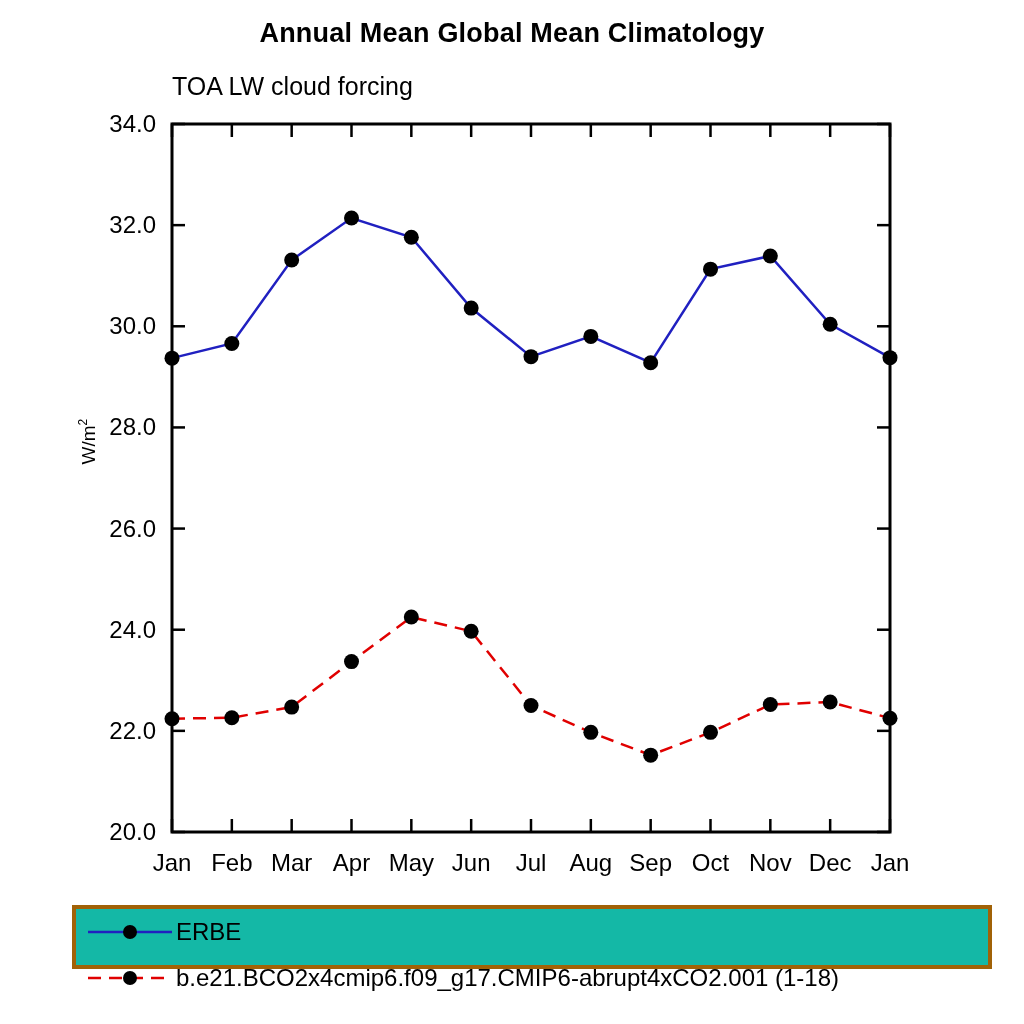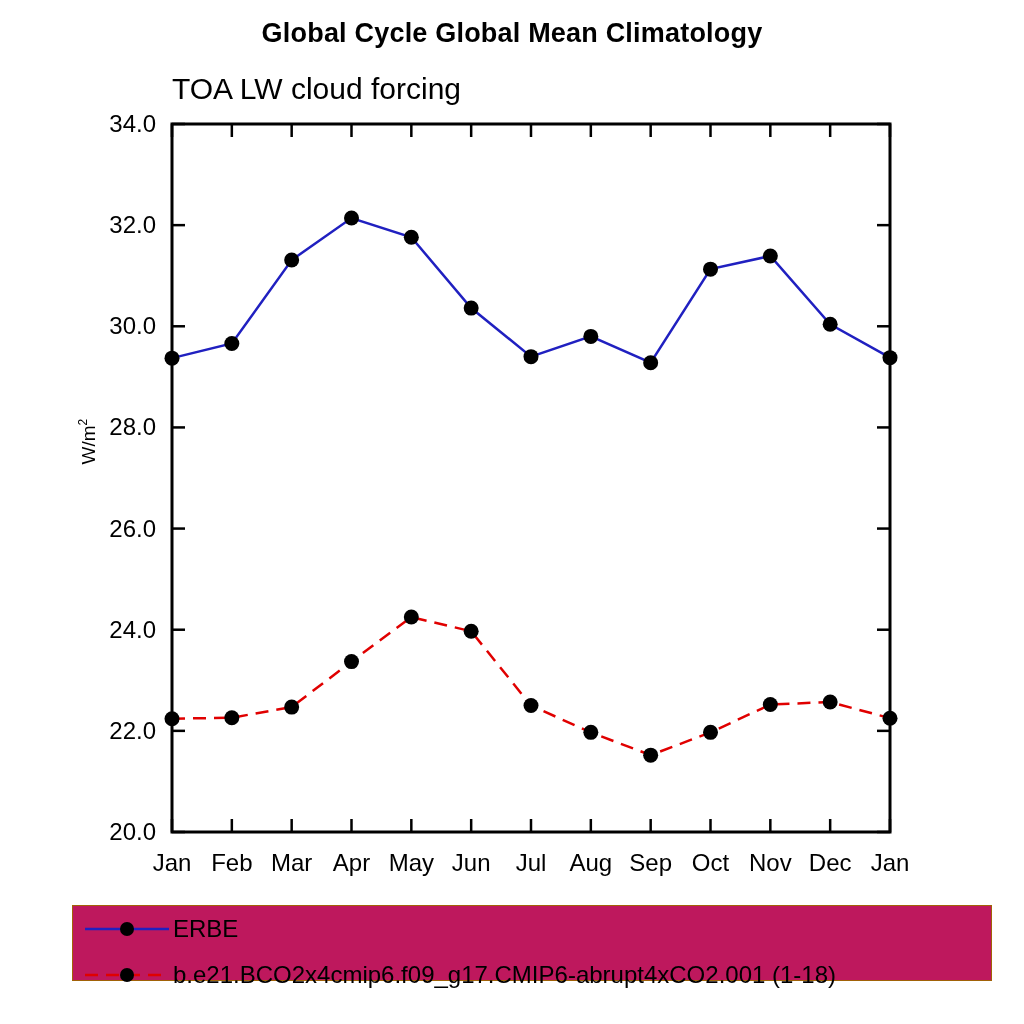--- a/index.html
+++ b/index.html
@@ -28,21 +28,21 @@
     width: 1024px;
     text-align: center;
     font-size: 27px;
     font-weight: bold;
     letter-spacing: 0.2px;
   }
   .subtitle {
     position: absolute;
     left: 172px;
     top: 72px;
-    font-size: 30px;
+    font-size: 25px;
     font-weight: normal;
   }
   .ylabel {
     position: absolute;
     left: 28px;
     top: 430px;
     width: 120px;
     font-size: 19px;
     transform: rotate(-90deg);
     transform-origin: 50% 50%;
@@ -55,23 +55,23 @@
   svg.plot {
     position: absolute;
     left: 0;
     top: 0;
   }
   .legend-box {
     position: absolute;
     left: 72px;
     top: 905px;
     width: 920px;
-    height: 76px;
-    border: 1px solid #a16207;
-    background: #be185d;
+    height: 64px;
+    border: 4px solid #a16207;
+    background: #14b8a6;
     box-sizing: border-box;
   }
   .legend-row {
     position: absolute;
     left: 0;
     height: 46px;
     width: 100%;
   }
   .legend-label {
     position: absolute;
@@ -85,21 +85,21 @@
     position: absolute;
     left: 8px;
     top: 0;
   }
 </style>
 </head>
 <body>
 
 <div id="figure">
 
-  <div class="title">Global Cycle Global Mean Climatology</div>
+  <div class="title">Annual Mean Global Mean Climatology</div>
   <div class="subtitle">TOA LW cloud forcing</div>
 
   <div class="ylabel">
     <span>W/m</span><sup>2</sup>
   </div>
 
   <svg class="plot" width="1024" height="1024">
     <g id="axes">
         <rect x="172" y="124" width="718" height="708" fill="none" stroke="#000" stroke-width="3"></rect>
       </g>

